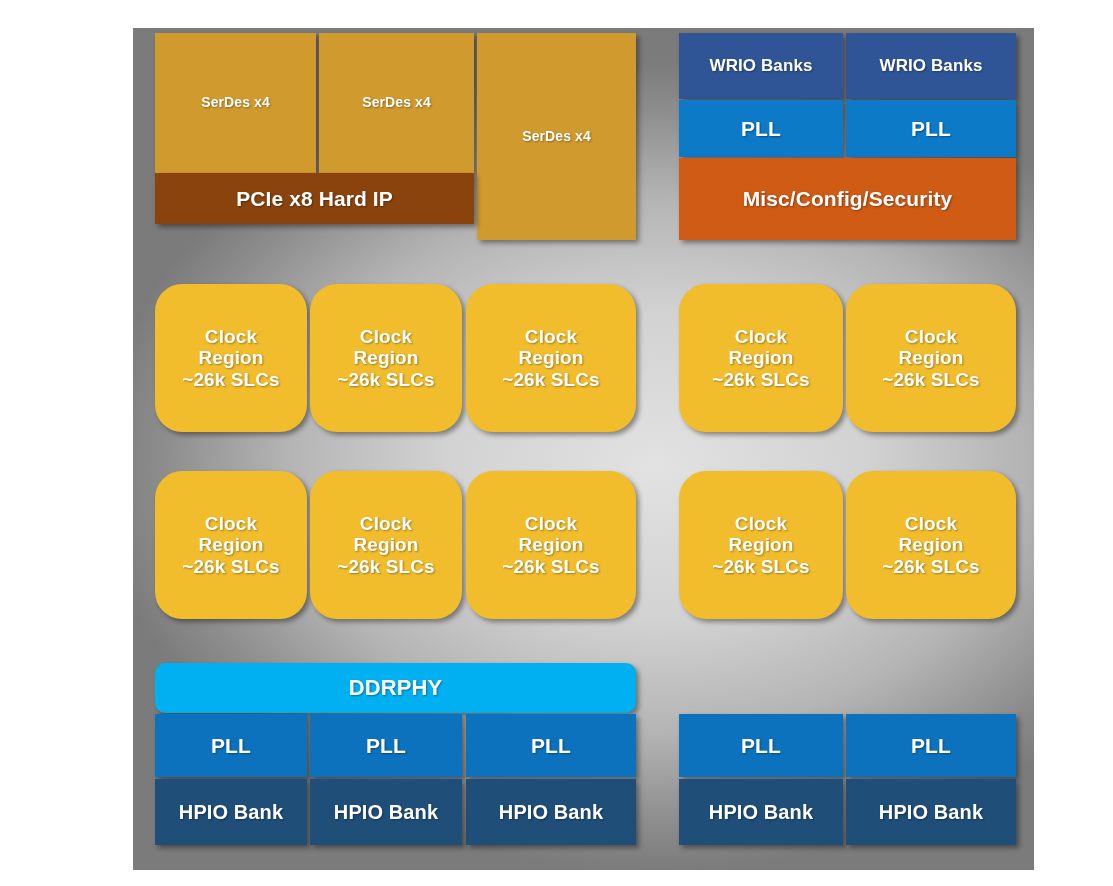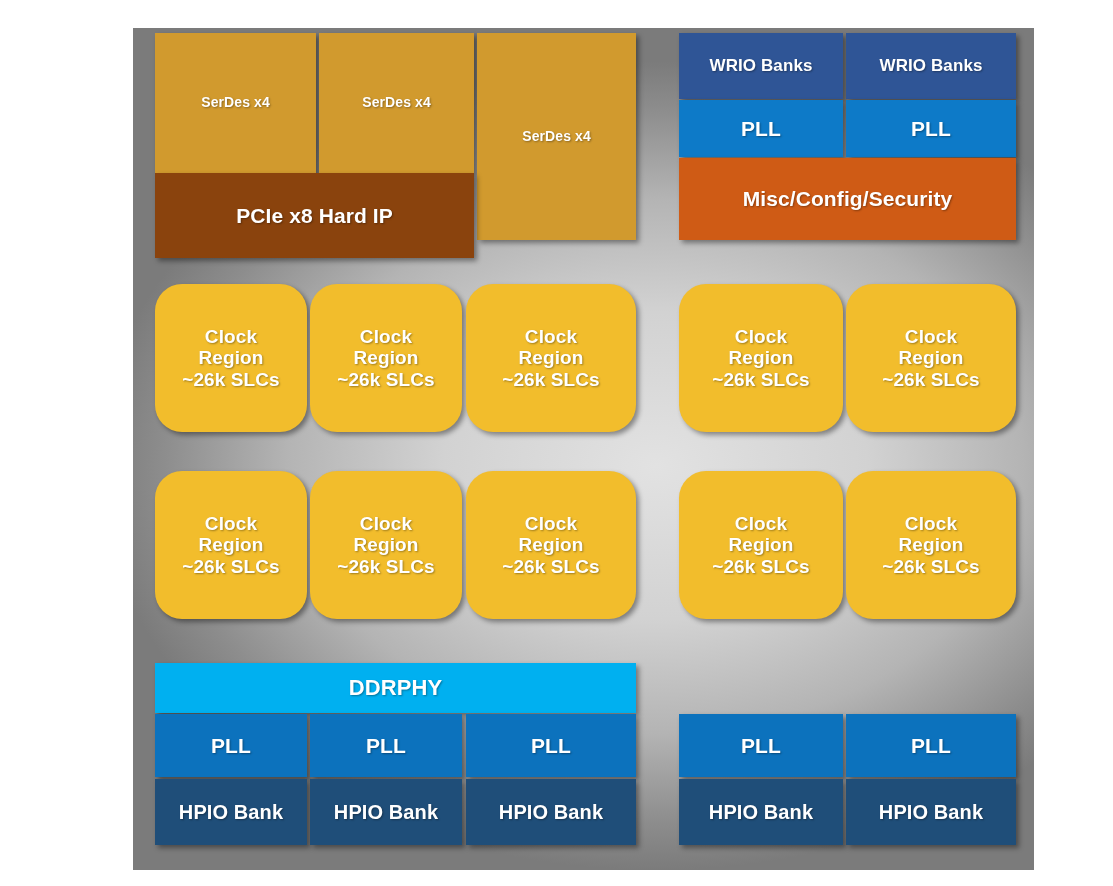--- a/index.html
+++ b/index.html
@@ -66,21 +66,21 @@
   </div>
 
   <div class="blk serdes" style="left:186px; top:5px; width:155px; height:140px;">
     <span>SerDes x4</span>
   </div>
 
   <div class="blk serdes" style="left:344px; top:5px; width:159px; height:207px;">
     <span>SerDes x4</span>
   </div>
 
-  <div class="blk pcie" style="left:22px; top:145px; width:319px; height:85px;">
+  <div class="blk pcie" style="left:22px; top:145px; width:319px; height:51px;">
     <span>PCIe x8 Hard IP</span>
   </div>
 
   <div class="blk wrio" style="left:546px; top:5px; width:164px; height:66px;">
     <span>WRIO Banks</span>
   </div>
 
   <div class="blk wrio" style="left:713px; top:5px; width:170px; height:66px;">
     <span>WRIO Banks</span>
   </div>
@@ -170,21 +170,21 @@
   </div>
 
   <div class="blk clock" style="left:713px; top:443px; width:170px; height:148px;">
     <span>
       <span class="lbl">Clock</span>
       <span class="lbl">Region</span>
       <span class="lbl">~26k SLCs</span>
     </span>
   </div>
 
-  <div class="blk ddrphy" style="left:22px; top:635px; width:481px; height:50px;">
+  <div class="blk ddrphy" style="left:22px; top:635px; width:481px; height:50px;border-radius:10px;">
     <span>DDRPHY</span>
   </div>
 
   <div class="blk pll" style="left:22px; top:686px; width:152px; height:63px;">
     <span>PLL</span>
   </div>
 
   <div class="blk pll" style="left:177px; top:686px; width:152px; height:63px;">
     <span>PLL</span>
   </div>

